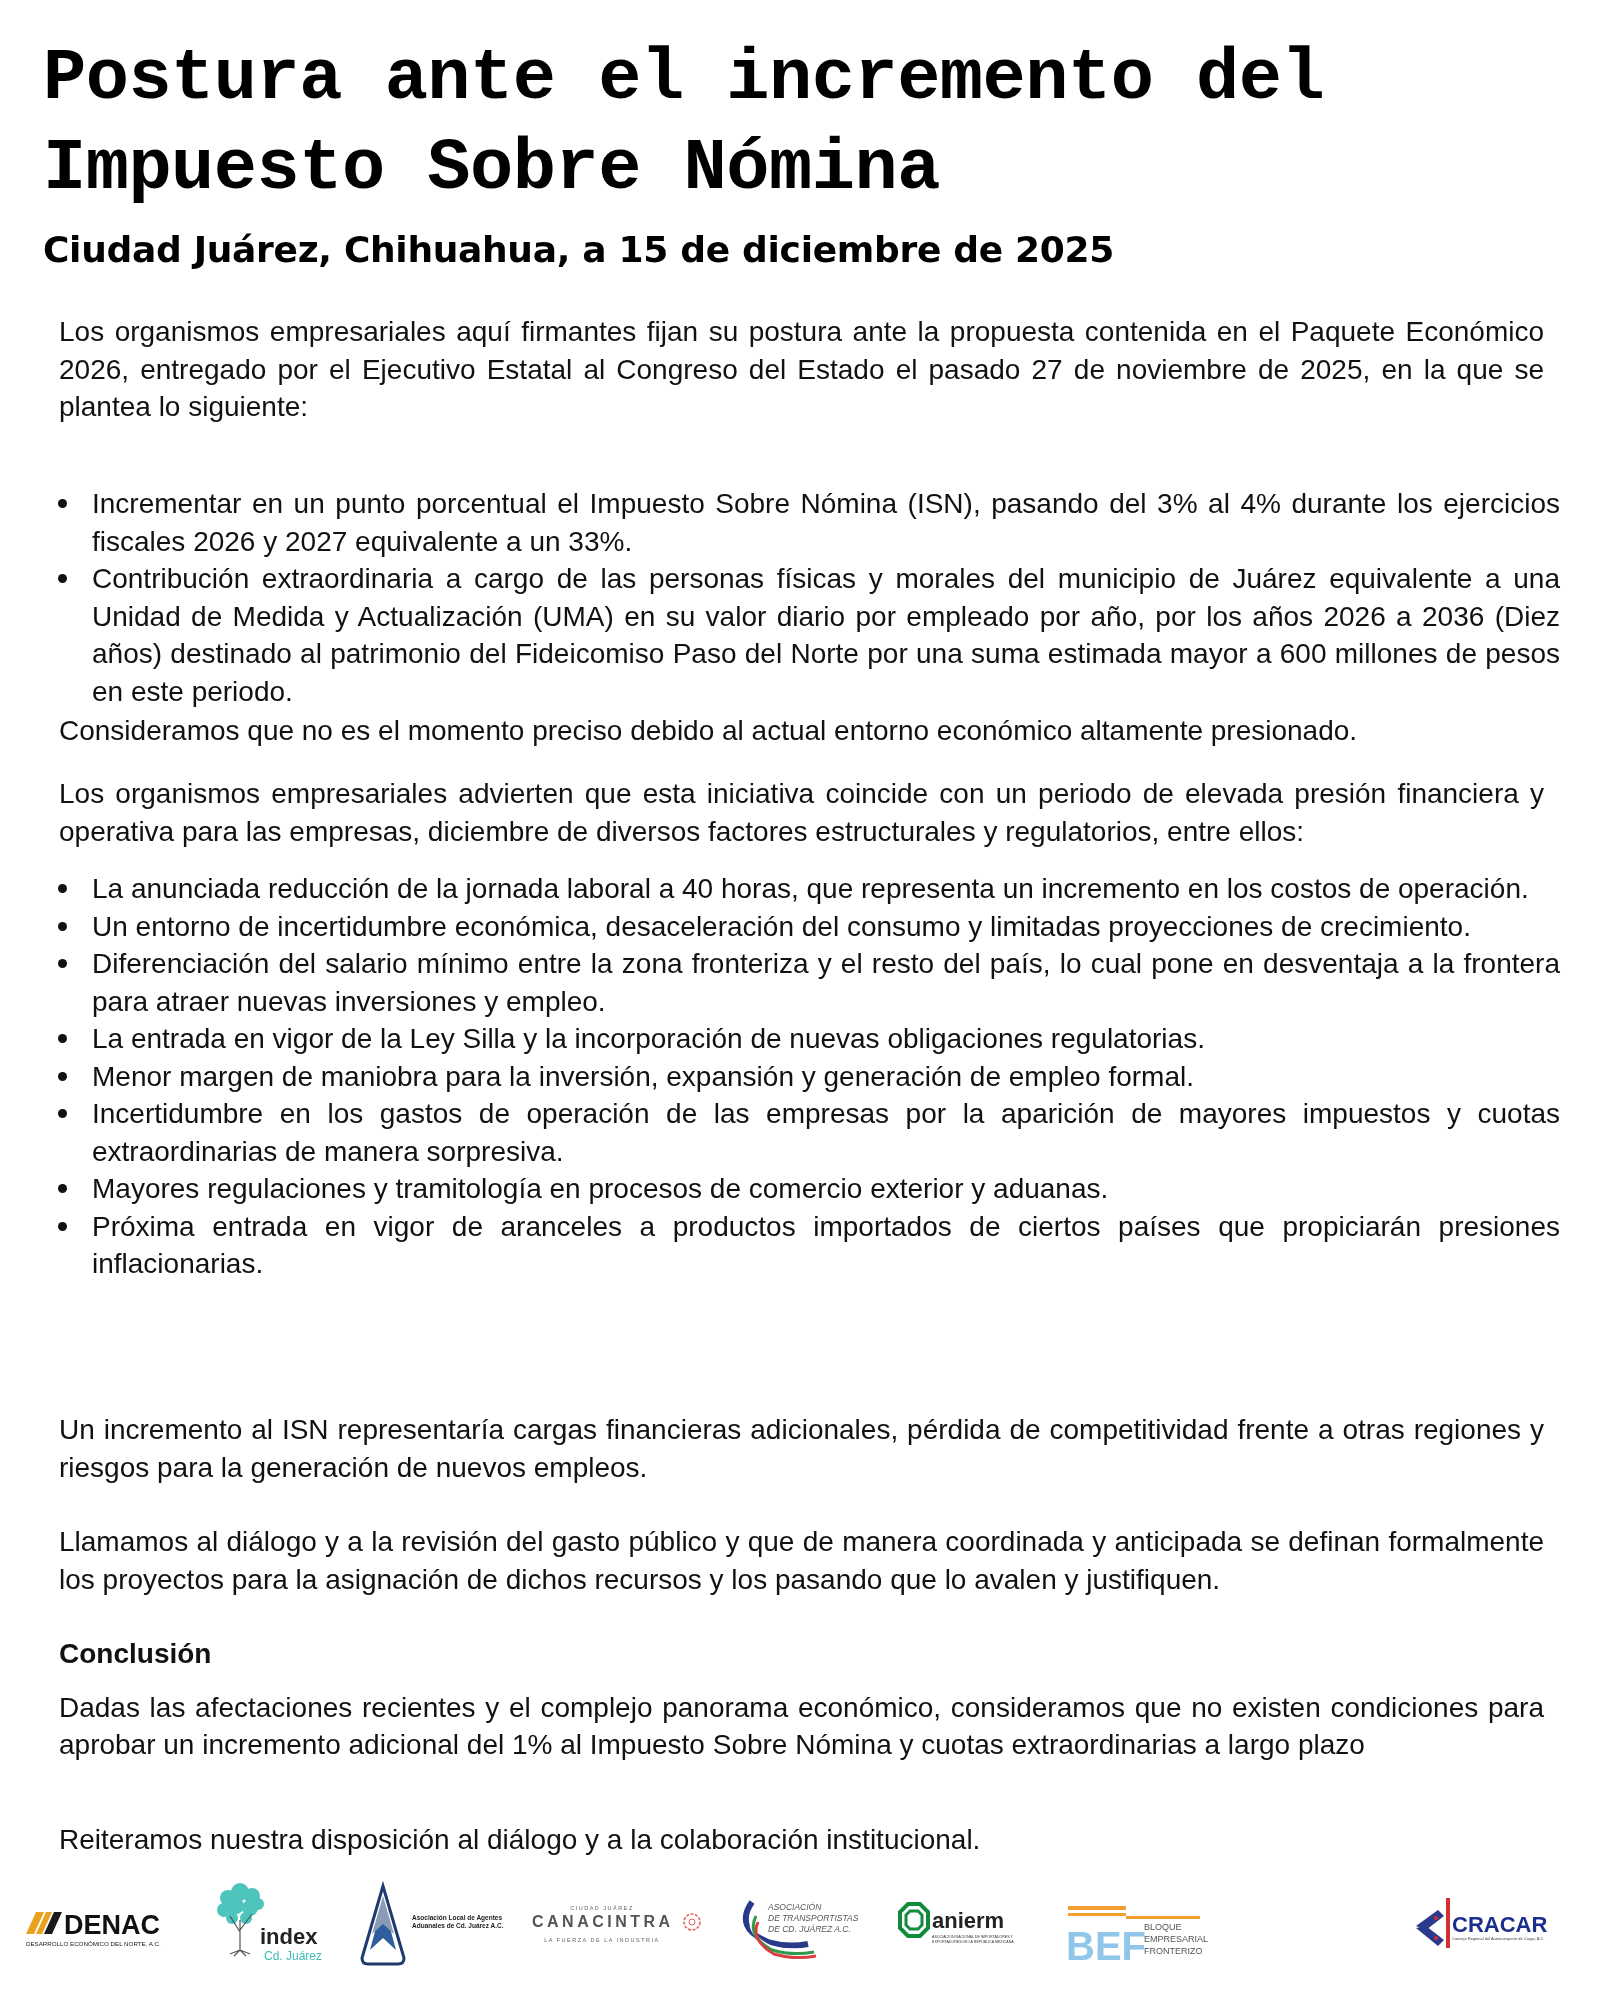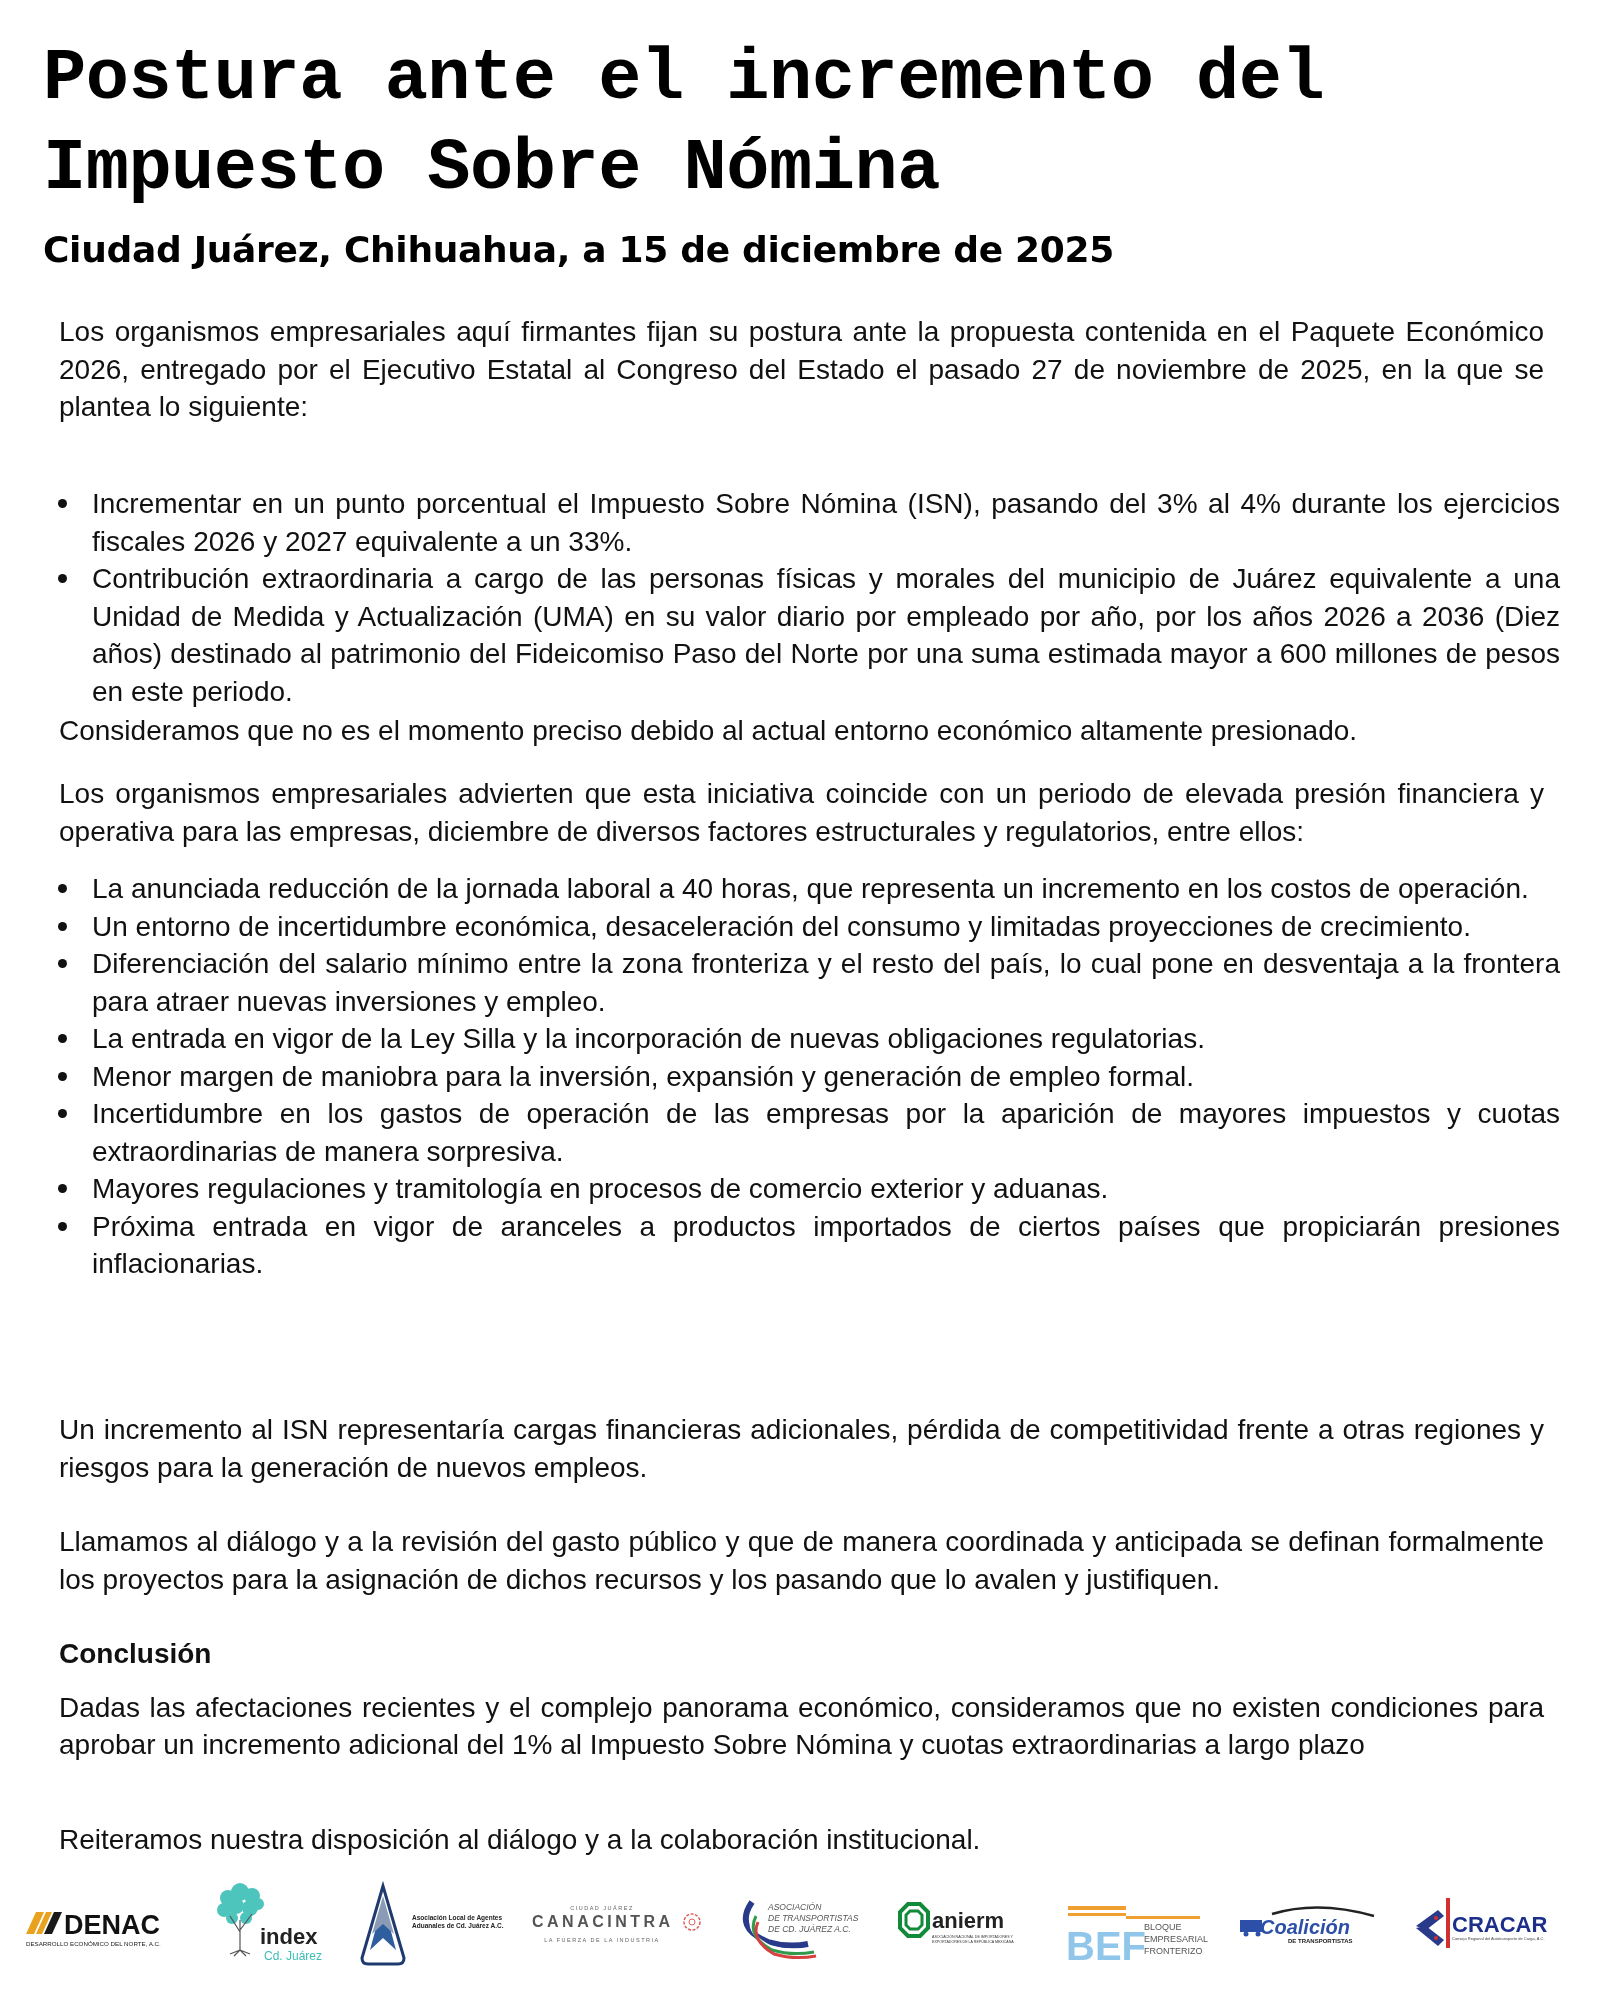--- a/index.html
+++ b/index.html
@@ -189,32 +189,20 @@
       <rect x="4" y="26" width="58" height="4" fill="#f0a030"></rect>
       <rect x="4" y="33" width="58" height="3" fill="#f0a030"></rect>
       <rect x="62" y="36" width="74" height="3" fill="#f0a030"></rect>
       <text x="2" y="80" class="lt" font-size="40" font-weight="bold" fill="#8fc6ea">BEF</text>
       <text x="80" y="50" class="lt" font-size="9" fill="#555">BLOQUE</text>
       <text x="80" y="62" class="lt" font-size="9" fill="#555">EMPRESARIAL</text>
       <text x="80" y="74" class="lt" font-size="9" fill="#555">FRONTERIZO</text>
     </svg>
   </div>
 
-  <div class="logo" style="left:1238px; width:145px;">
-    <svg width="145" height="90" viewBox="0 0 145 90">
-      <path d="M34 34 Q80 20 136 36" fill="none" stroke="#222" stroke-width="2.5"></path>
-      <g>
-        <rect x="2" y="40" width="22" height="12" fill="#2c4fa8"></rect>
-        <circle cx="8" cy="54" r="2.5" fill="#2c4fa8"></circle>
-          <circle cx="20" cy="54" r="2.5" fill="#2c4fa8"></circle>
-      </g>
-      <text x="22" y="54" class="lt" font-size="20" font-weight="bold" font-style="italic" fill="#2c4fa8">Coalición</text>
-      <text x="50" y="63" class="lt" font-size="6" font-weight="bold" fill="#222">DE TRANSPORTISTAS</text>
-    </svg>
-  </div>
 
   <div class="logo" style="left:1412px; width:170px;">
     <svg width="170" height="90" viewBox="0 0 170 90">
       <g>
         <path d="M4 46 L26 30 L32 36 L14 50 Z" fill="#2a3a8a"></path>
         <path d="M4 48 L26 66 L32 60 L14 46 Z" fill="#2a3a8a"></path>
         <rect x="34" y="18" width="4" height="50" fill="#d03030"></rect>
         <circle cx="24" cy="38" r="2" fill="#d03030"></circle>
           <circle cx="24" cy="58" r="2" fill="#d03030"></circle>
       </g>

